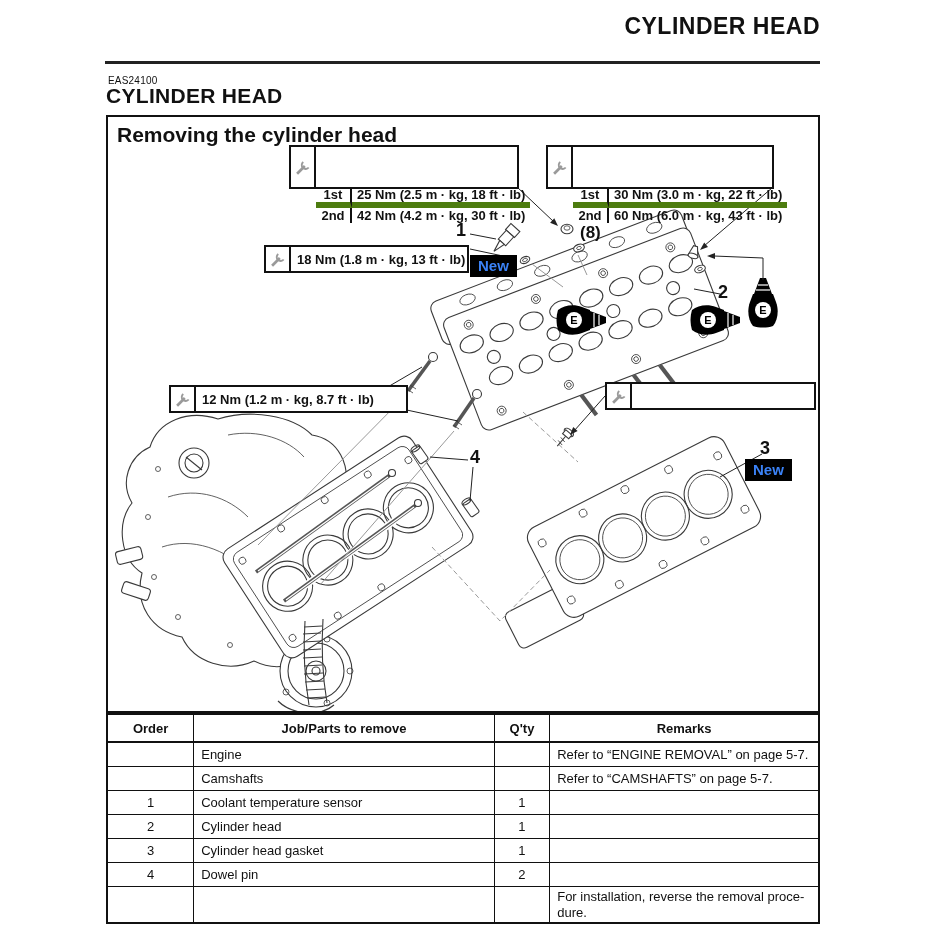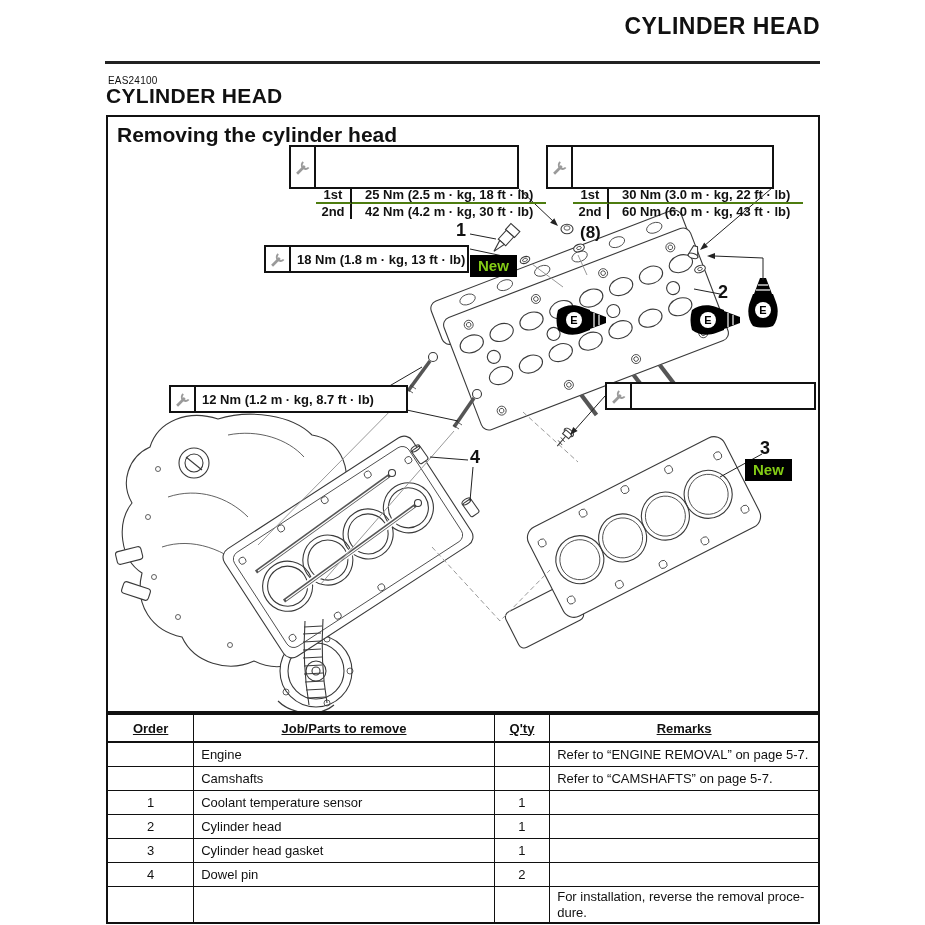--- a/index.html
+++ b/index.html
@@ -30,35 +30,35 @@
   .art .dash{stroke:#999;stroke-width:1px;stroke-dasharray:5 3;}
   .art .ldr{stroke:#222;stroke-width:1px;}
   .art .arr{fill:#222;stroke:none;}
   .art .txt{fill:#000;stroke:none;font:bold 11px "Liberation Sans",sans-serif;text-anchor:middle;}
   
   .tq{position:absolute;display:flex;background:#fff;border:2px solid #111;box-sizing:border-box;
       font-size:13px;font-weight:bold;white-space:nowrap;}
   .tq-wrench{width:23px;flex:0 0 23px;border-right:2px solid #111;display:flex;align-items:center;justify-content:center;}
   .tq-grid{flex:1;display:grid;grid-template-columns:36px 1fr;}
   .tq-grid .tq-step{border-right:2px solid #111;display:flex;align-items:center;justify-content:center;}
-  .tq-grid .tq-val{display:flex;align-items:center;padding:0 13px;}
-  .tq-grid .rb{border-bottom:2px solid #4d7c0f;margin-top:40px;}
+  .tq-grid .tq-val{display:flex;align-items:center;padding:0 5px;}
+  .tq-grid .rb{border-bottom:6px solid #4d7c0f;margin-top:40px;}
   .tq-single{flex:1;display:flex;align-items:center;padding:0 6px;}
   
   .part-label{position:absolute;font-size:18px;font-weight:bold;}
   .count-label{position:absolute;font-size:17px;font-weight:bold;}
-  .badge{position:absolute;background:#000;color:#84cc16;font-size:15px;font-weight:bold;
+  .badge{position:absolute;background:#000;color:#3b82f6;font-size:15px;font-weight:bold;
          padding:2px 8px;line-height:18px;}
   
   .parts-table{position:absolute;left:106px;top:713px;border-collapse:collapse;table-layout:fixed;
          width:714px;font-size:13px;}
   .parts-table td,.parts-table th{border:1px solid #111;padding:2px 7px;vertical-align:middle;
          overflow:hidden;}
   .parts-table{border:2px solid #111;}
-  .parts-table th{font-weight:bold;text-align:center;height:22px;border-bottom:2px solid #111;text-decoration:underline;}
+  .parts-table th{font-weight:bold;text-align:center;height:22px;border-bottom:2px solid #111;}
   .parts-table td{height:19px;}
   .parts-table .c{text-align:center;}
   .parts-table .last td{height:30px;}
   .pre{white-space:pre-line;line-height:1.2;margin-left:37px;}
 </style>
 </head>
 <body>
 
 <div class="page">
 

